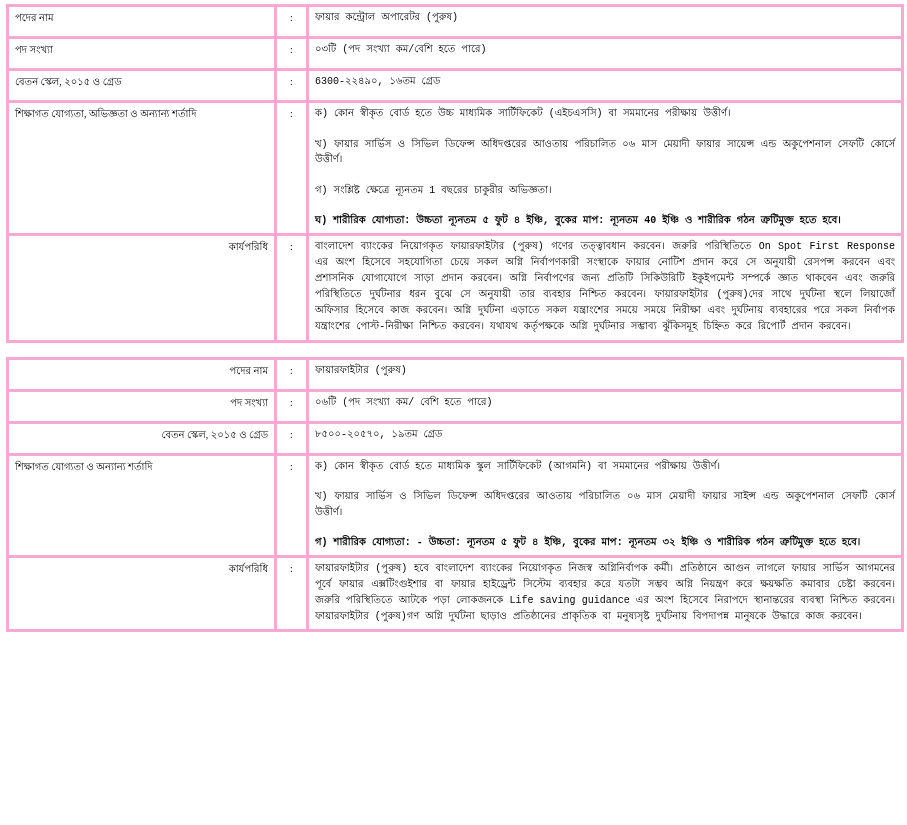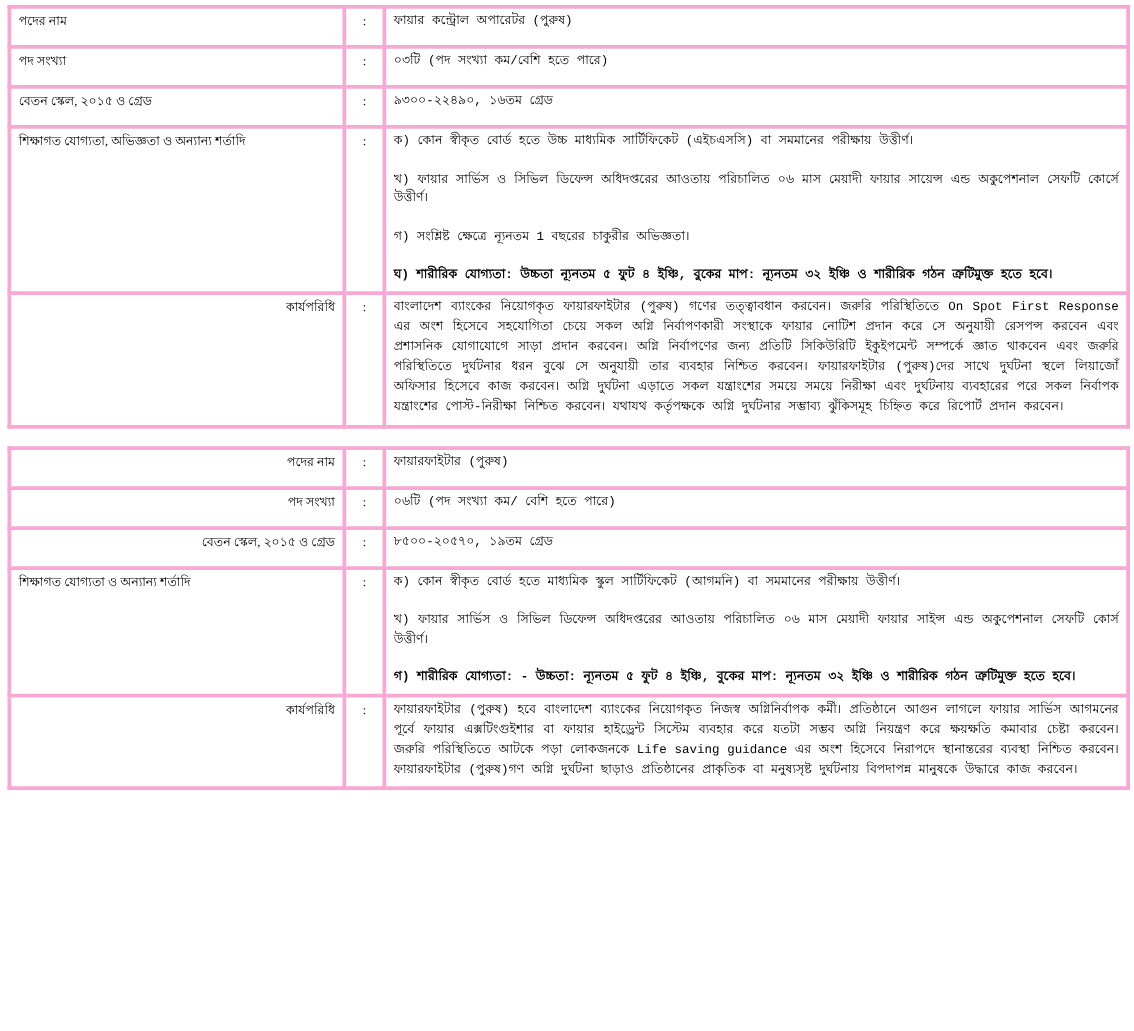--- a/index.html
+++ b/index.html
@@ -112,32 +112,32 @@
         <td class="colon-cell">:</td>
         <td class="value-cell">
           <p class="line">০৩টি (পদ সংখ্যা কম/বেশি হতে পারে)</p>
         </td>
       </tr>
 
       <tr class="short-row">
         <td class="label-cell">বেতন স্কেল, ২০১৫ ও গ্রেড</td>
         <td class="colon-cell">:</td>
         <td class="value-cell">
-          <p class="line">৯৩০০-২২৪৯০, ১৬তম গ্রেড</p>
+          <p class="line">6300-২২৪৯০, ১৬তম গ্রেড</p>
         </td>
       </tr>
 
       <tr>
         <td class="label-cell tall-pad">শিক্ষাগত যোগ্যতা, অভিজ্ঞতা ও অন্যান্য শর্তাদি</td>
         <td class="colon-cell tall-pad">:</td>
         <td class="value-cell justify tall-pad">
           <p class="line">ক) কোন স্বীকৃত বোর্ড হতে উচ্চ মাধ্যমিক সার্টিফিকেট (এইচএসসি) বা সমমানের পরীক্ষায় উত্তীর্ণ।</p>
           <p class="line">খ) ফায়ার সার্ভিস ও সিভিল ডিফেন্স অধিদপ্তরের আওতায় পরিচালিত ০৬ মাস মেয়াদী ফায়ার সায়েন্স এন্ড অকুপেশনাল সেফটি কোর্সে উত্তীর্ণ।</p>
           <p class="line">গ) সংশ্লিষ্ট ক্ষেত্রে ন্যূনতম 1 বছরের চাকুরীর অভিজ্ঞতা।</p>
-          <p class="line bn-bold">ঘ) শারীরিক যোগ্যতা: উচ্চতা ন্যূনতম ৫ ফুট ৪ ইঞ্চি, বুকের মাপ: ন্যূনতম ৩২ ইঞ্চি ও শারীরিক গঠন ত্রুটিমুক্ত হতে হবে।</p>
+          <p class="line bn-bold">ঘ) শারীরিক যোগ্যতা: উচ্চতা ন্যূনতম ৫ ফুট ৪ ইঞ্চি, বুকের মাপ: ন্যূনতম 40 ইঞ্চি ও শারীরিক গঠন ত্রুটিমুক্ত হতে হবে।</p>
         </td>
       </tr>
 
       <tr>
         <td class="label-cell center tall-pad">কার্যপরিধি</td>
         <td class="colon-cell tall-pad">:</td>
         <td class="value-cell justify scope-cell tall-pad">
           <p class="line">বাংলাদেশ ব্যাংকের নিয়োগকৃত ফায়ারফাইটার (পুরুষ) গণের তত্ত্বাবধান করবেন। জরুরি পরিস্থিতিতে On Spot First Response এর অংশ হিসেবে সহযোগিতা চেয়ে সকল অগ্নি নির্বাপণকারী সংস্থাকে ফায়ার নোটিশ প্রদান করে সে অনুযায়ী রেসপন্স করবেন এবং প্রশাসনিক যোগাযোগে সাড়া প্রদান করবেন। অগ্নি নির্বাপণের জন্য প্রতিটি সিকিউরিটি ইকুইপমেন্ট সম্পর্কে জ্ঞাত থাকবেন এবং জরুরি পরিস্থিতিতে দুর্ঘটনার ধরন বুঝে সে অনুযায়ী তার ব্যবহার নিশ্চিত করবেন। ফায়ারফাইটার (পুরুষ)দের সাথে দুর্ঘটনা স্থলে লিয়াজোঁ অফিসার হিসেবে কাজ করবেন। অগ্নি দুর্ঘটনা এড়াতে সকল যন্ত্রাংশের সময়ে সময়ে নিরীক্ষা এবং দুর্ঘটনায় ব্যবহারের পরে সকল নির্বাপক যন্ত্রাংশের পোস্ট-নিরীক্ষা নিশ্চিত করবেন। যথাযথ কর্তৃপক্ষকে অগ্নি দুর্ঘটনার সম্ভাব্য ঝুঁকিসমূহ চিহ্নিত করে রিপোর্ট প্রদান করবেন।</p>
         </td>
       </tr>

